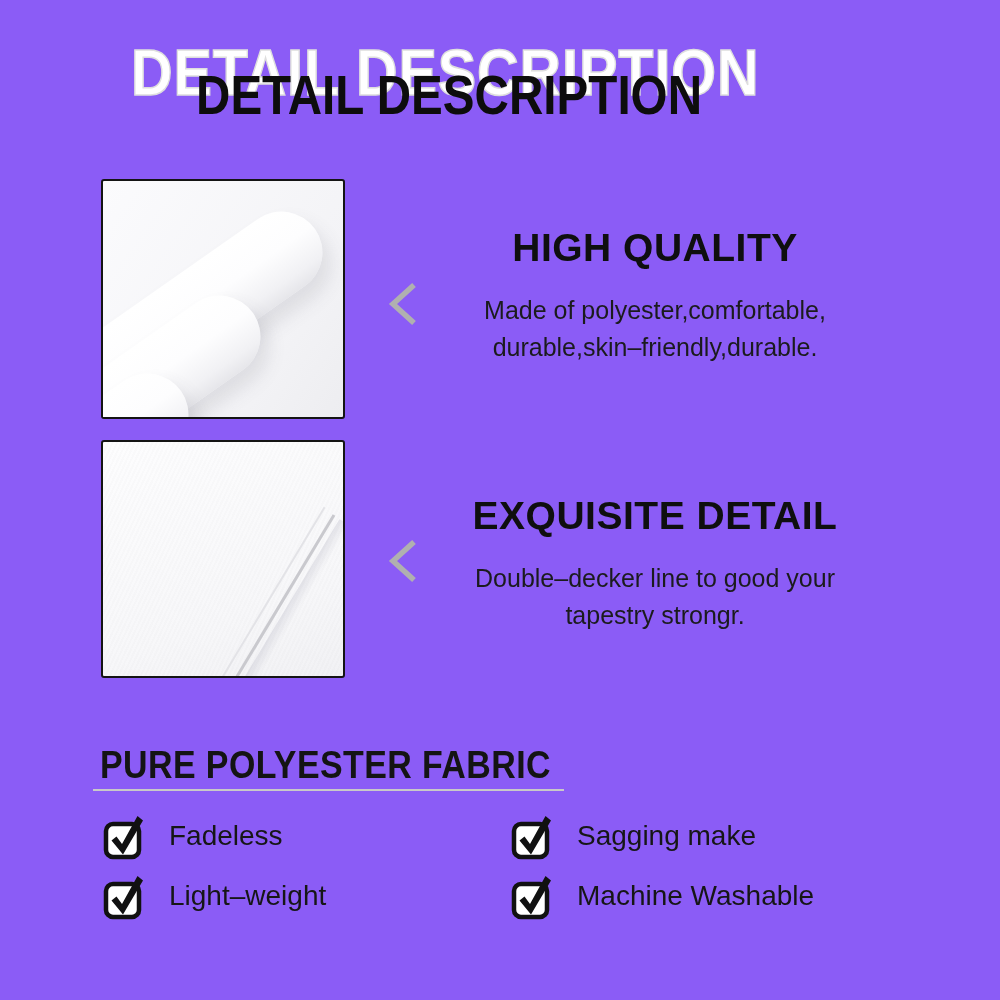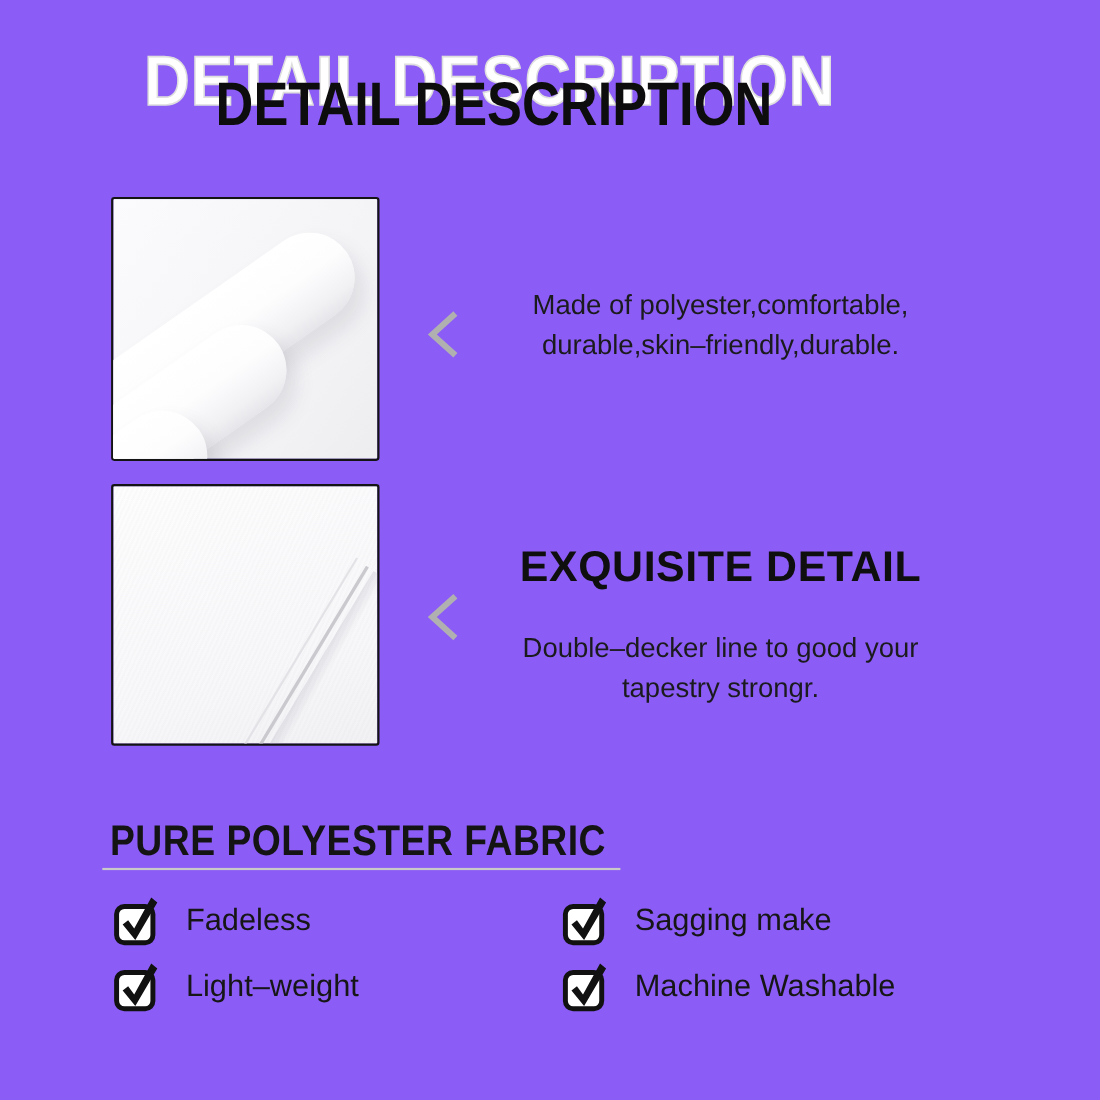--- a/index.html
+++ b/index.html
@@ -65,21 +65,21 @@
   
   .chevron { position: absolute; left: 386px; }
   .chevron.c1 { top: 281px; }
   .chevron.c2 { top: 538px; }
 
   
   .feature-text { position: absolute; text-align: center; }
   .feature-text.f1 { left: 440px; top: 226px; width: 430px; }
   .feature-text.f2 { left: 435px; top: 494px; width: 440px; }
   .feature-text h2 { font-size: 39px; font-weight: bold; color: #0f0f0f; letter-spacing: 0.5px; white-space: nowrap; }
-  .feature-text p { margin-top: 33px; font-size: 25px; line-height: 37px; color: #1b1b1d; }
+  .feature-text p { margin-top: 22px; font-size: 25px; line-height: 37px; color: #1b1b1d; }
 
   
   .fabric-heading {
     position: absolute; left: 100px; top: 743px;
     font-size: 39px; font-weight: bold; color: #141414; letter-spacing: 0.5px;
     transform: scaleX(0.87); transform-origin: left top;
     white-space: nowrap;
   }
   .heading-underline {
     position: absolute; left: 93px; top: 789px; width: 471px; height: 2px;
@@ -106,20 +106,21 @@
     <div class="fold fold1"></div>
     <div class="fold fold2"></div>
     <div class="fold fold3"></div>
   </div>
 
   <svg class="chevron c1" width="32" height="46" viewBox="0 0 32 46">
     <path d="M28 4 L7 23 L28 42" fill="none" stroke="#b0b0b0" stroke-width="5.5" stroke-linejoin="miter"></path>
   </svg>
 
   <div class="feature-text f1">
+    <h2>HIGH QUALITY</h2>
     <p>
       <span>Made of polyester,comfortable,</span><br>
       <span>durable,skin–friendly,durable.</span>
     </p>
   </div>
 
   <div class="img-box box2">
     <div class="hem-shadow"></div>
     <div class="hem-line2"></div>
     <div class="hem-line"></div>

